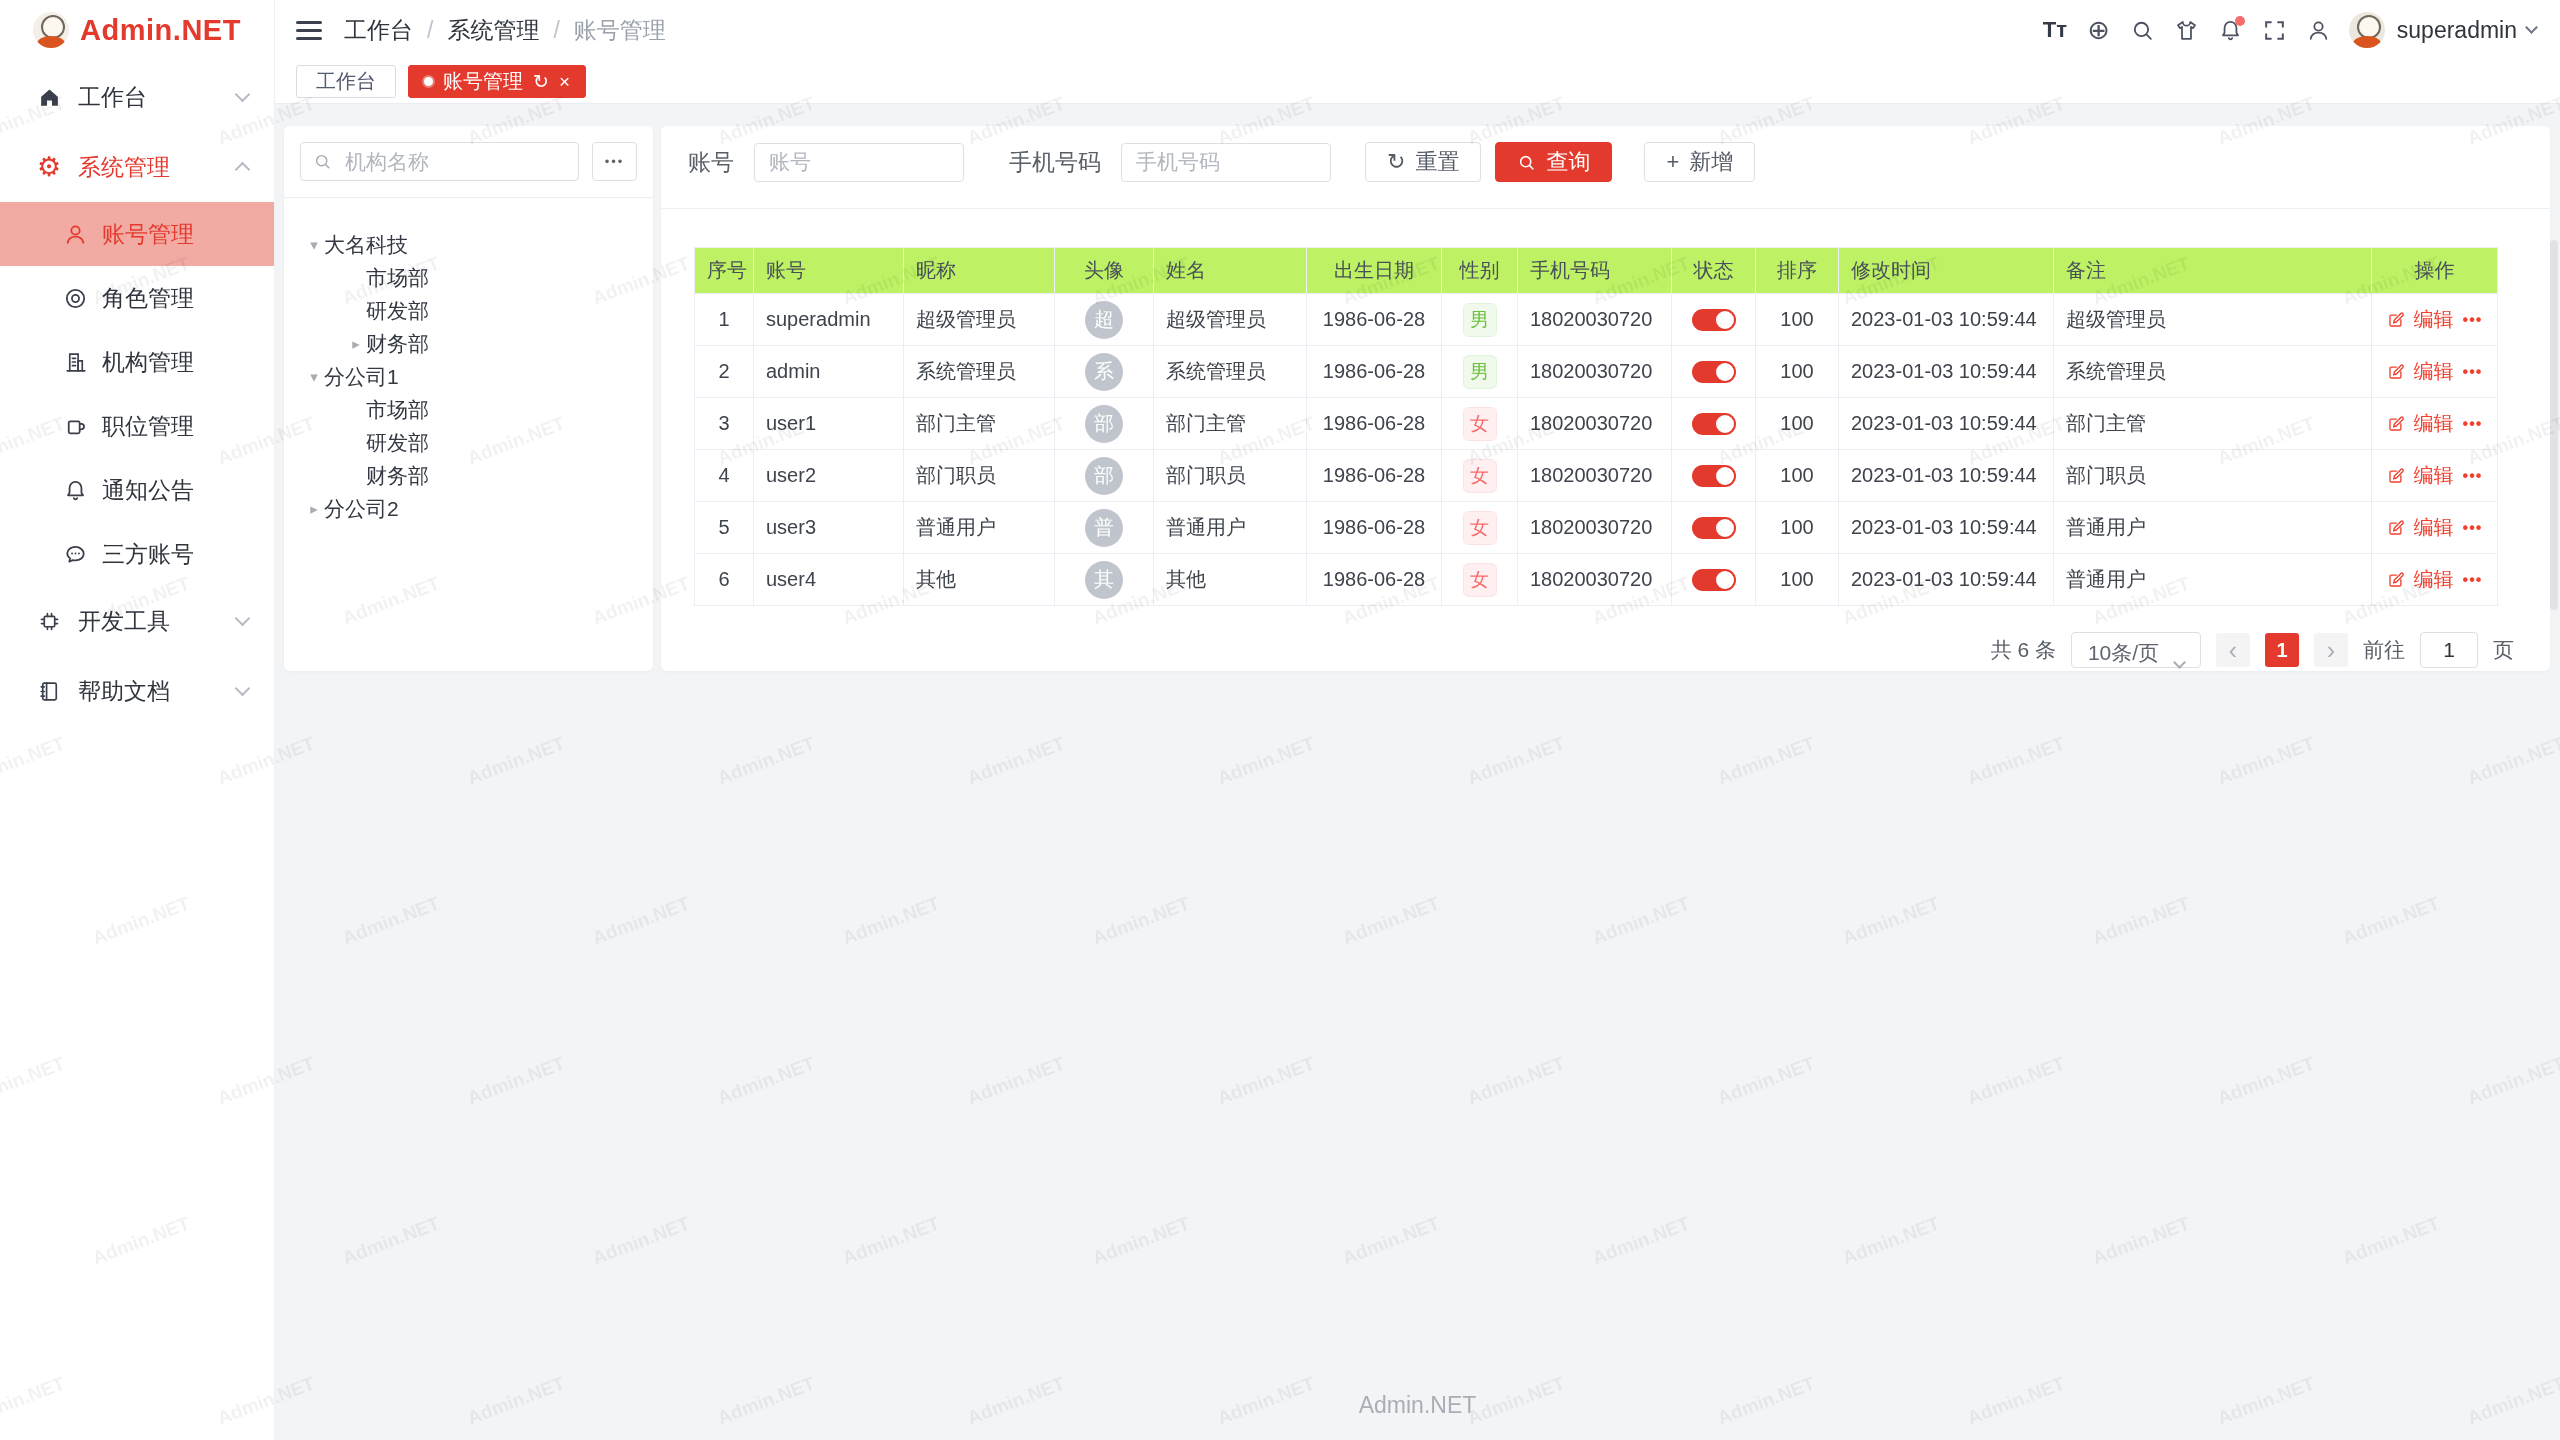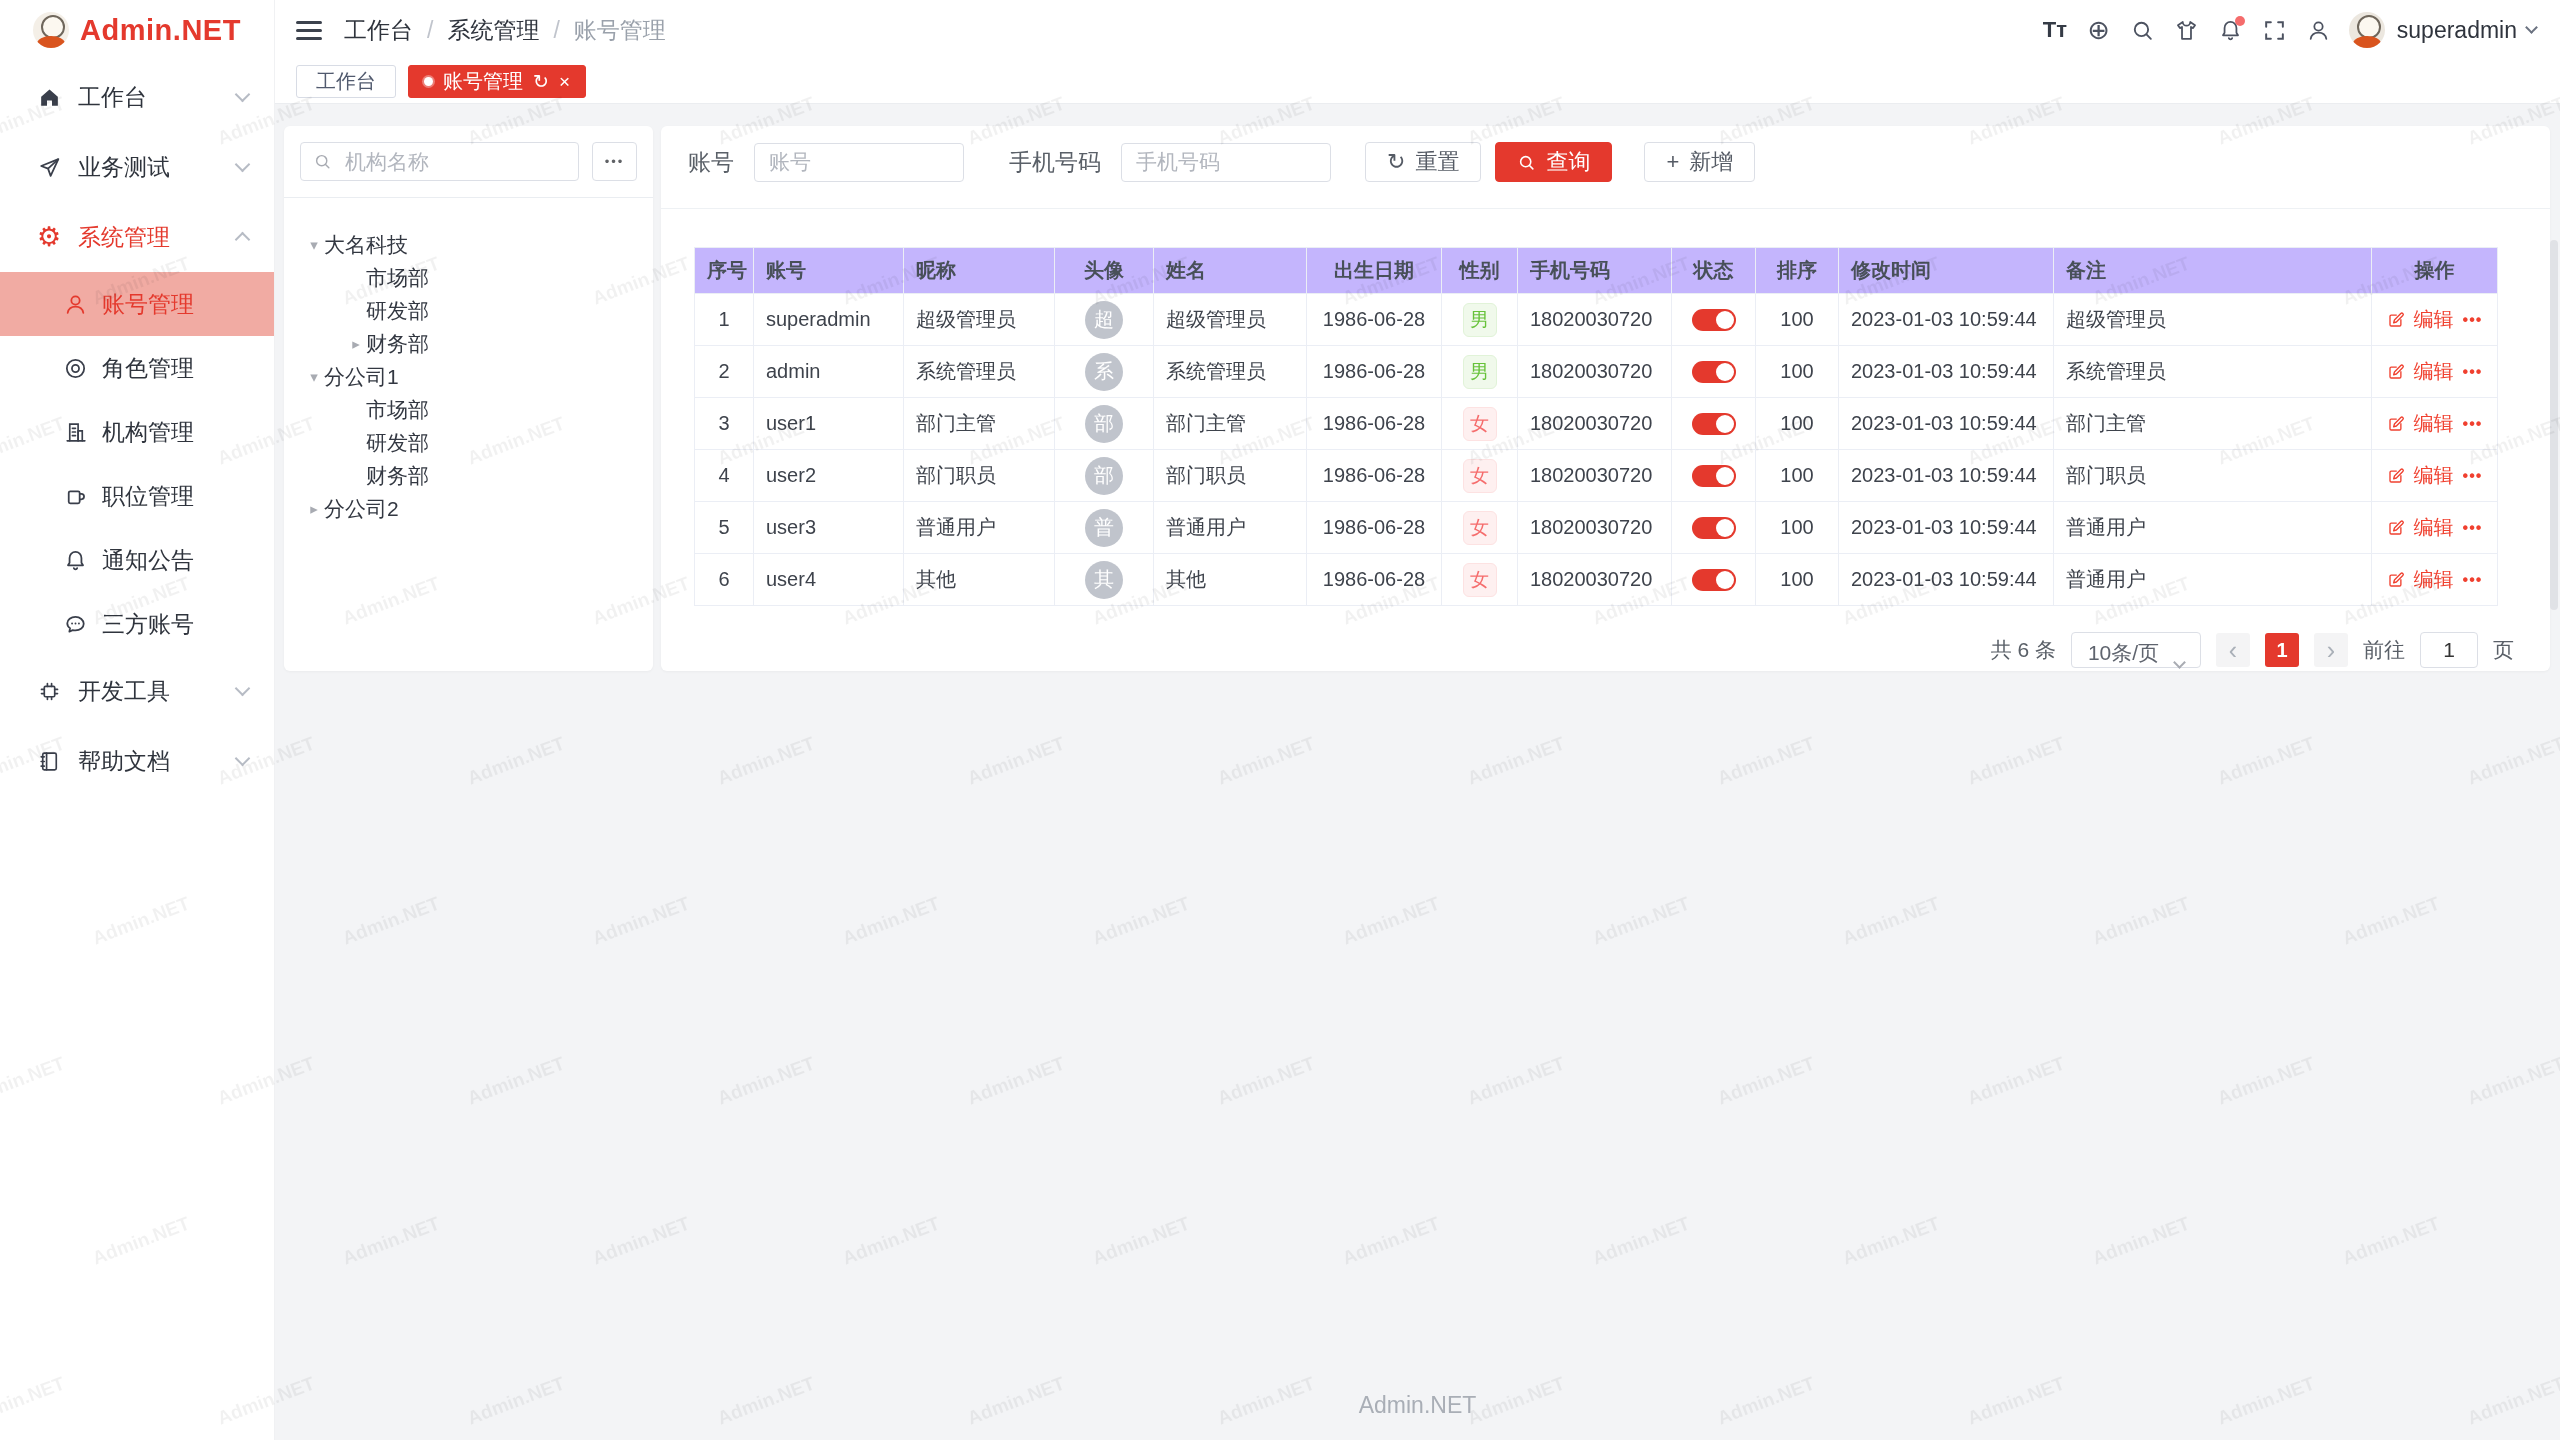--- a/index.html
+++ b/index.html
@@ -97,21 +97,21 @@
   .btn svg{width:19px;height:19px}
   .btn.red{background:var(--primary);border-color:var(--primary);color:#fff}
   .btn + .btn{margin-left:14px}
   .btn.add{margin-left:32px}
   .mdivider{border-top:1px solid #eef1f4;margin-top:26px}
 
   
   .tbl-wrap{margin:38px 0 0 33px}
   table{border-collapse:collapse;table-layout:fixed;width:1803px;font-size:20px;color:#3e434c}
   th,td{border:1px solid var(--tblborder);padding:0 12px;white-space:nowrap;overflow:hidden;text-align:left}
-  th{background:#c4b5fd;height:46px;font-weight:700;color:#485059}
+  th{background:#bef264;height:46px;font-weight:400;color:#485059}
   td{height:52px}
   .c{text-align:center}
   .tav{width:38px;height:38px;border-radius:50%;background:#c0c4cc;color:#fff;display:flex;align-items:center;justify-content:center;font-size:20px;margin:0 auto}
   .badge{display:inline-flex;width:34px;height:34px;align-items:center;justify-content:center;border-radius:6px;font-size:19px}
   .badge.m{color:#67c23a;background:#f0f9eb;border:1px solid #e1f3d8}
   .badge.f{color:#f56c6c;background:#fef0f0;border:1px solid #fde2e2}
   .switch{display:inline-block;width:44px;height:22px;border-radius:12px;background:var(--primary);position:relative;vertical-align:middle;cursor:pointer}
   .switch::after{content:"";position:absolute;right:2px;top:2px;width:18px;height:18px;border-radius:50%;background:#fff}
   .ops{display:flex;align-items:center;justify-content:center;gap:9px;color:#f0402f}
   .ops svg{width:18px;height:18px}
@@ -144,30 +144,20 @@
       <span class="logo-text">Admin.NET</span>
     </div>
     <nav class="menu">
       <div class="mi">
         <span class="ic">
             <svg viewBox="0 0 24 24">
               <path d="M4 11.3 12 4.2l8 7.1V20h-5.6v-5.2h-4.8V20H4z" fill="currentColor"></path>
             </svg>
           </span>
         <span class="ml">工作台</span>
-        <i class="chv"></i>
-      </div>
-      <div class="mi">
-        <span class="ic">
-            <svg viewBox="0 0 24 24" fill="none" stroke="currentColor" stroke-width="1.7" stroke-linejoin="round">
-              <path d="M20.5 4 4 10.6l6.6 2.5 2.5 6.9z"></path>
-              <path d="M20.5 4 10.6 13.1"></path>
-            </svg>
-          </span>
-        <span class="ml">业务测试</span>
         <i class="chv"></i>
       </div>
       <div class="mi parent-active">
         <span class="ic gear">⚙</span>
         <span class="ml">系统管理</span>
         <i class="chv up"></i>
       </div>
       <div class="mi sub selected">
         <span class="ic">
             <svg viewBox="0 0 24 24" fill="none" stroke="currentColor" stroke-width="1.7" stroke-linecap="round">

